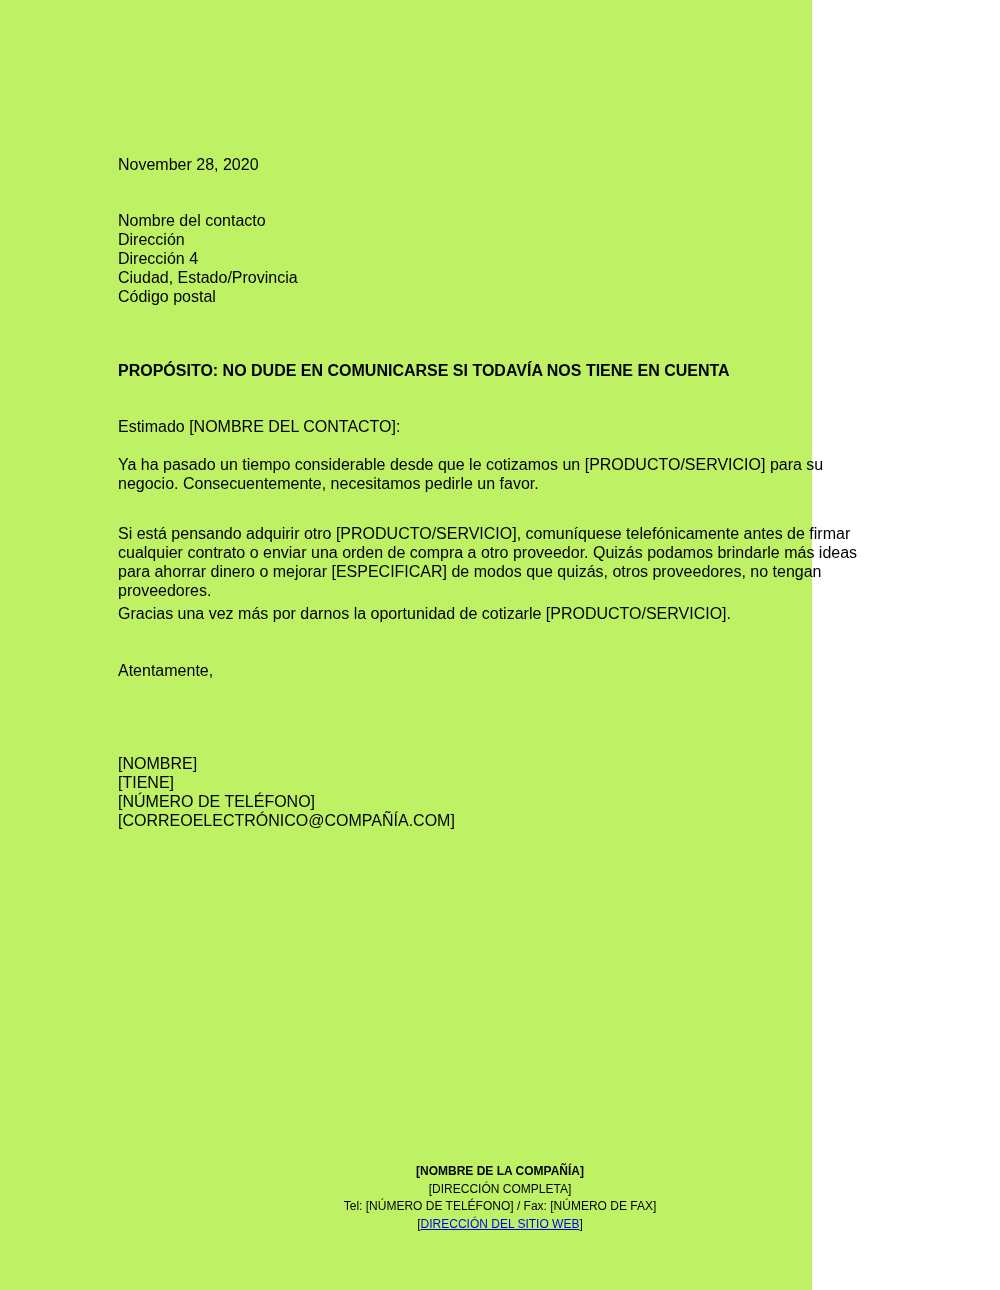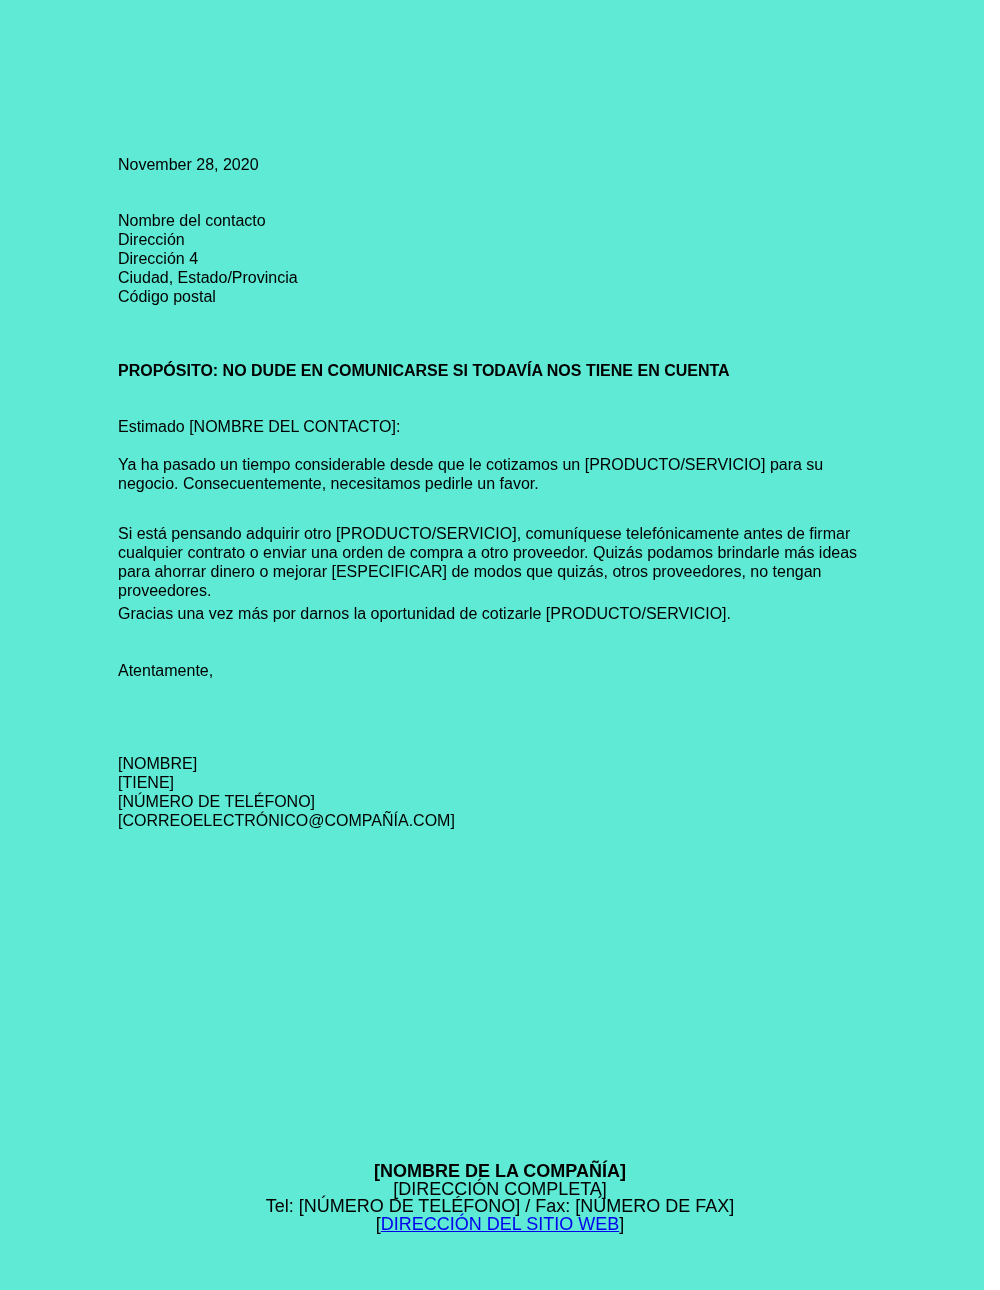--- a/index.html
+++ b/index.html
@@ -14,23 +14,23 @@
       overflow: hidden;
       font-family: "Liberation Sans", "DejaVu Sans", sans-serif;
       color: #000000;
       font-size: 16px;
       line-height: 19px;
     }
     .page {
       position: absolute;
       left: 0;
       top: 0;
-      width: 984px;
+      width: 812px;
       height: 1290px;
-      background: #5eead4;
+      background: #bef264;
     }
     .block {
       position: absolute;
       left: 118px;
       width: 780px;
     }
     .line {
       display: block;
       white-space: nowrap;
       height: 19px;
@@ -47,21 +47,21 @@
     .para3 { top: 604px; }
     .closing { top: 661px; }
     .signature { top: 754px; }
 
     .footer {
       position: absolute;
       left: 0;
       width: 1000px;
       top: 1163px;
       text-align: center;
-      font-size: 18px;
+      font-size: 12px;
       line-height: 17.5px;
     }
     .footer .line {
       height: 17.5px;
     }
     .footer .company {
       font-weight: bold;
     }
     .footer a {
       color: #0000ee;

